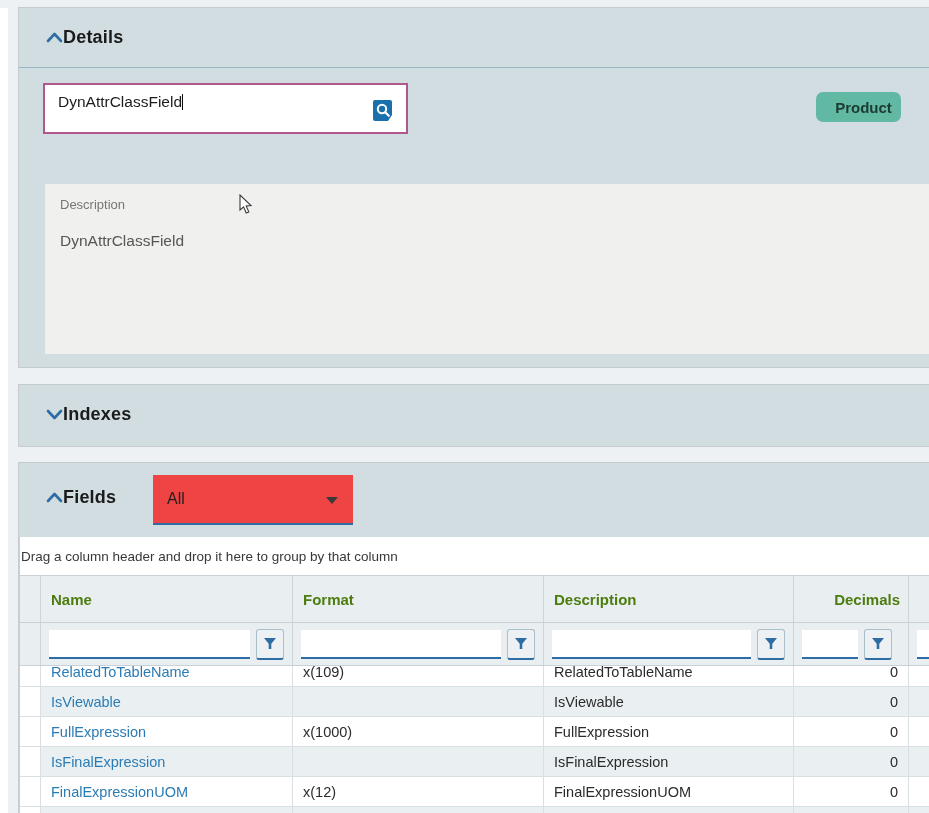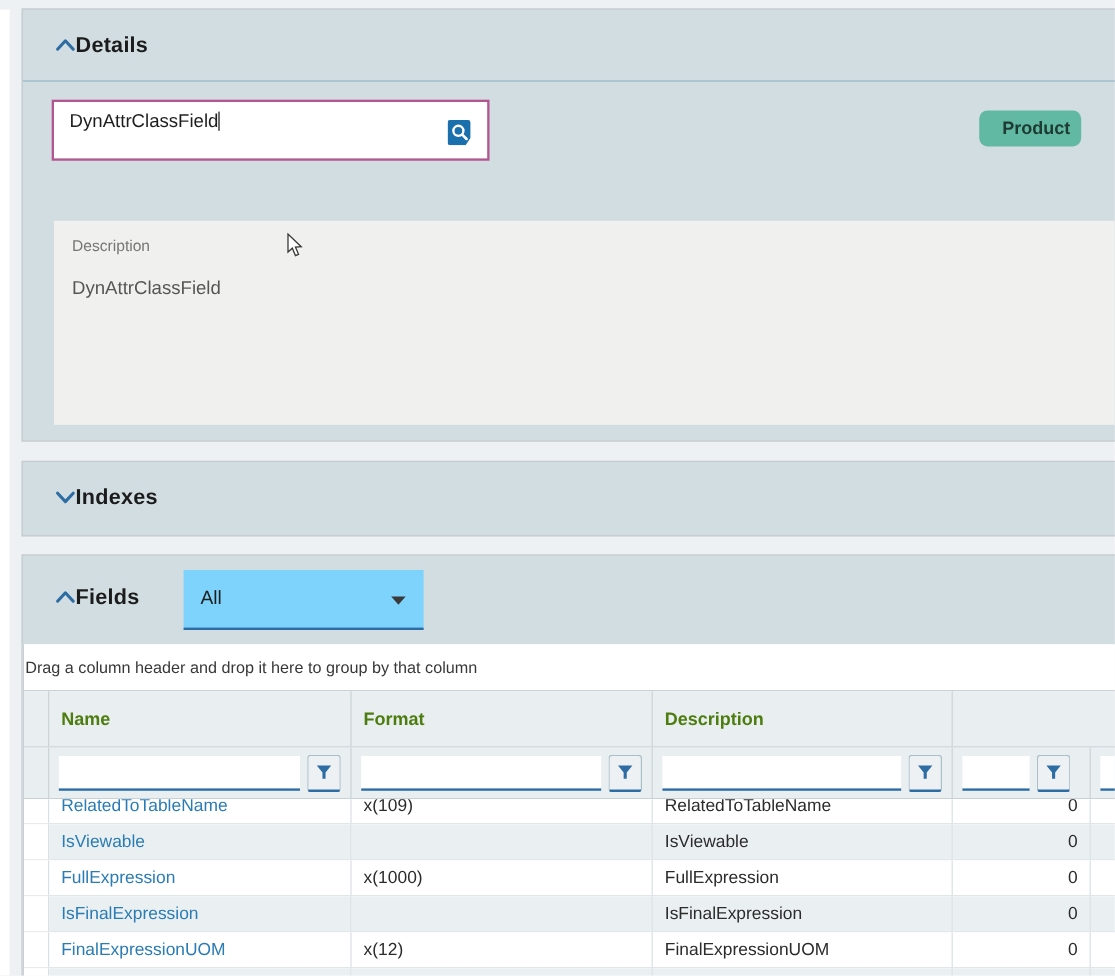--- a/index.html
+++ b/index.html
@@ -33,21 +33,21 @@
   }
   
   .desc-box{position:absolute;left:26px;top:176px;width:940px;height:170px;background:#f0f0ee;padding:13px 0 0 15px;box-sizing:border-box;}
   .desc-label{font-size:13px;color:#767676;}
   .desc-value{font-size:15.5px;color:#565656;margin-top:20px;}
   
   .mouse-cursor{position:absolute;left:220px;top:186px;}
   
   .fields-header{display:flex;align-items:center;height:68px;}
   .dropdown{
-    position:absolute;left:134px;top:12px;width:200px;height:50px;background:#7dd3fc;
+    position:absolute;left:134px;top:12px;width:200px;height:50px;background:#ef4444;
     border-bottom:2px solid #2e6da4;box-sizing:border-box;display:flex;align-items:center;cursor:pointer;
   }
   .dropdown-value{margin-left:14px;font-size:16px;color:#1f1f1f;}
   .dropdown-caret{
     position:absolute;right:15px;top:22px;width:0;height:0;
     border-left:6px solid transparent;border-right:6px solid transparent;border-top:7px solid #3a3a3a;
   }
   
   .grid{position:absolute;left:19px;top:537px;width:1019px;border-left:1px solid #c9d1d6;box-sizing:border-box;background:#fff;}
   .groupbar{height:38px;background:#ffffff;border-bottom:1px solid #c9d1d6;display:flex;align-items:center;}
@@ -153,20 +153,21 @@
   <div class="grid">
     <div class="groupbar">
       <span>Drag a column header and drop it here to group by that column</span>
     </div>
 
     <div class="hrow">
       <div class="col-ind"></div>
       <div class="col-name hcell left">Name</div>
       <div class="col-format hcell left">Format</div>
       <div class="col-desc hcell left">Description</div>
+      <div class="col-dec hcell right">Decimals</div>
       <div class="col-x"></div>
     </div>
 
     <div class="frow">
       <div class="col-ind"></div>
       <div class="col-name fcell">
         <input class="finput" style="">
         <button class="fbtn">
           <svg width="14" height="13" viewBox="0 0 14 13">
             <path d="M1 1 L13 1 L8.3 6.8 L8.3 12 L5.7 12 L5.7 6.8 Z" fill="#2e6da4"></path>

